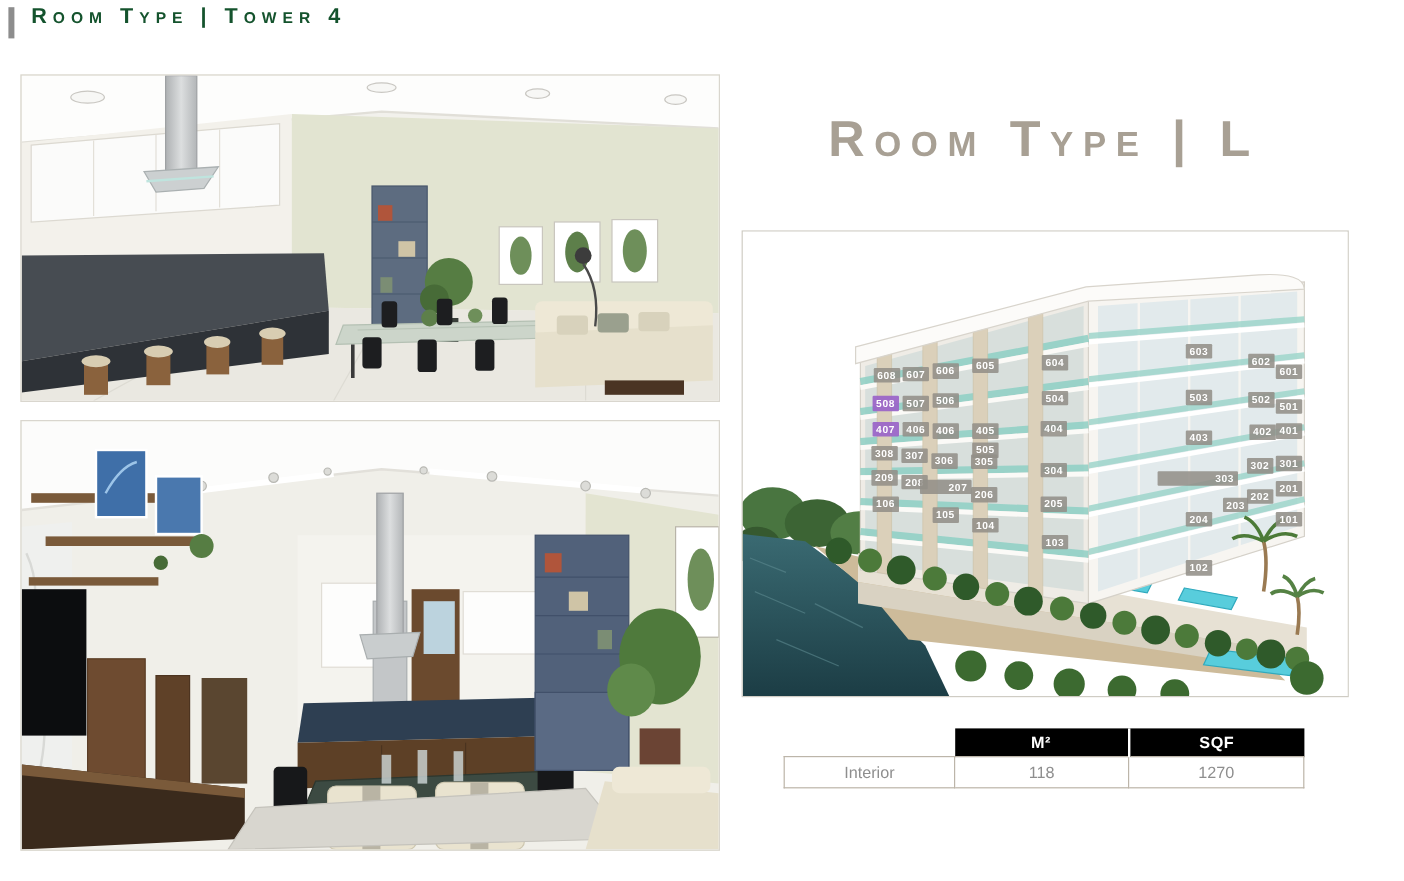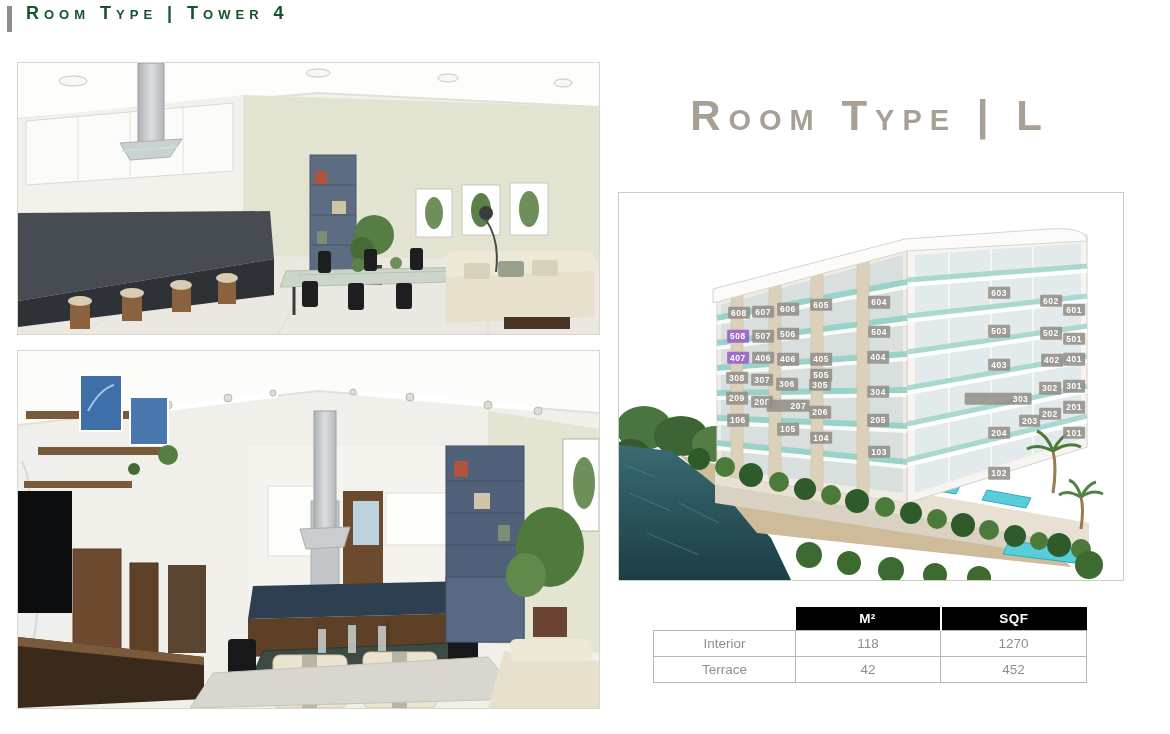--- a/index.html
+++ b/index.html
@@ -487,21 +487,16 @@
         <th>M²</th>
         <th>SQF</th>
       </tr>
     </thead>
     <tbody>
         <tr>
           <td>Interior</td>
           <td>118</td>
           <td>1270</td>
         </tr>
-        <tr>
-          <td>Terrace</td>
-          <td>42</td>
-          <td>452</td>
-        </tr>
       </tbody>
   </table>
 
 </div>
 
 </body></html>

